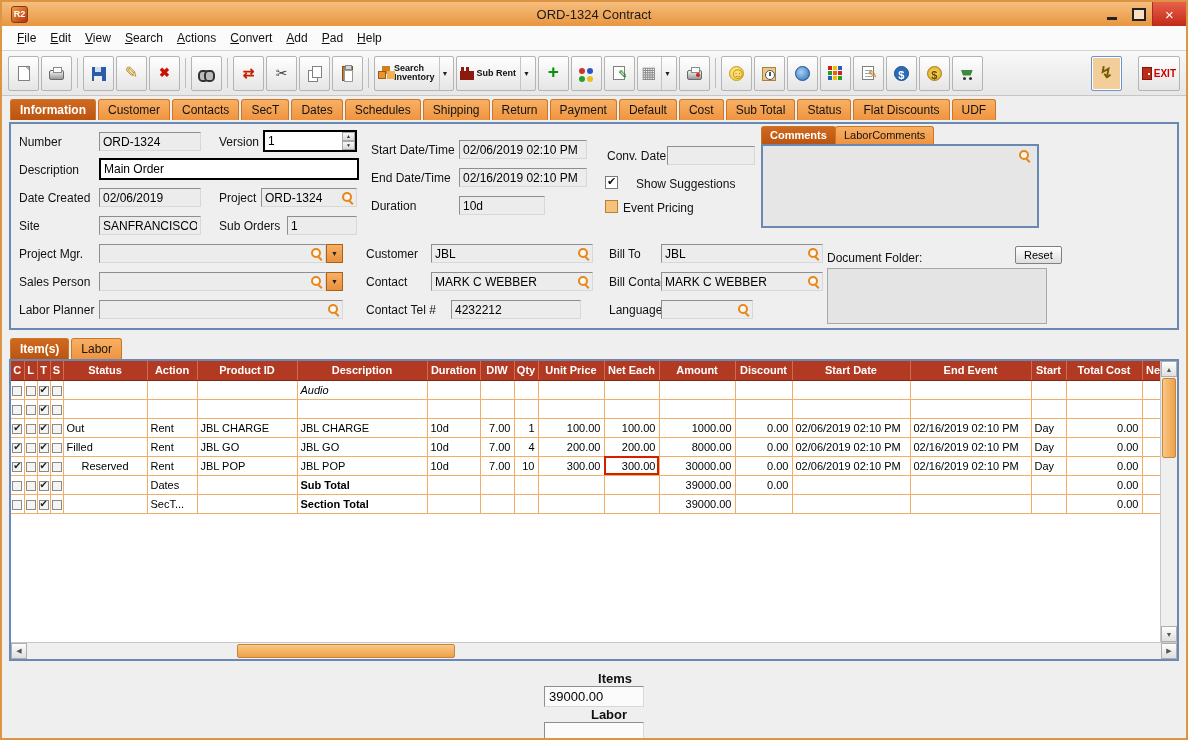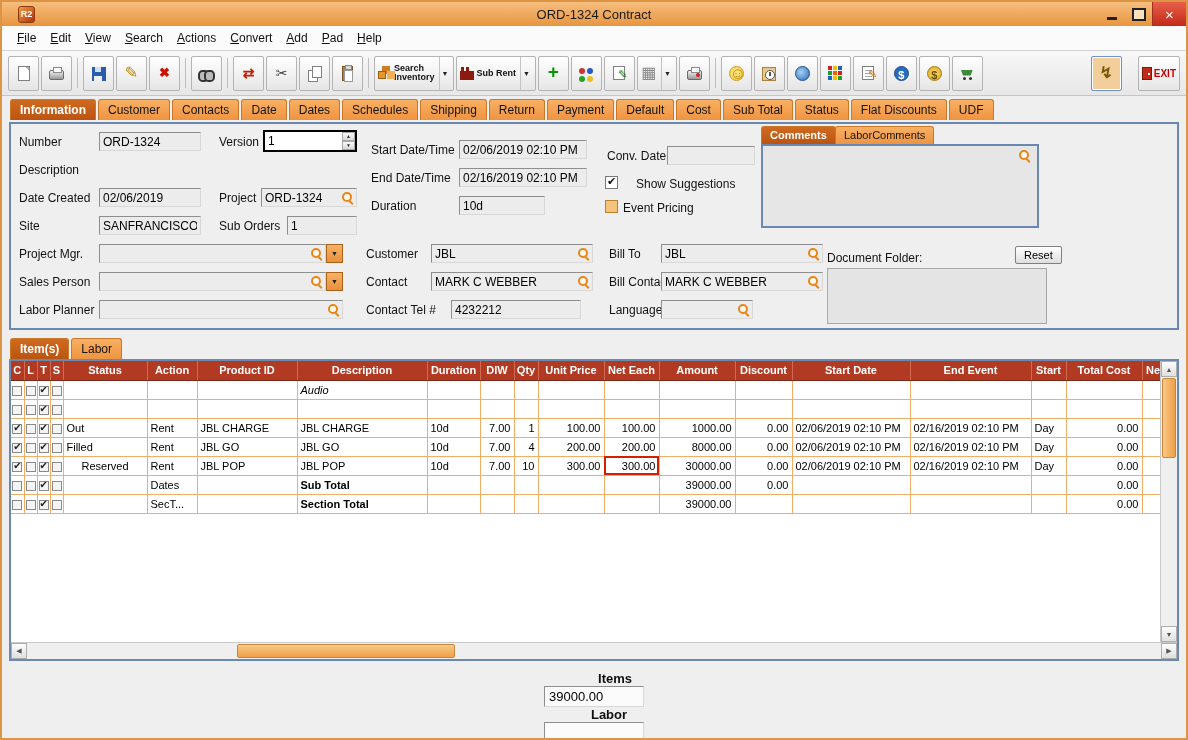--- a/index.html
+++ b/index.html
@@ -1,21 +1,21 @@
 <!DOCTYPE html>
 <html><head>
 <meta charset="utf-8">
 <style>
   * { margin:0; padding:0; box-sizing:border-box; }
   body { background:#C8C8C8; font-family:"Liberation Sans", sans-serif; }
   .window { width:1188px; height:740px; background:#EFEFEF; border:2px solid #DD9445; position:relative; overflow:hidden; }
 
   
   .titlebar { height:24px; background:linear-gradient(#F6BE7E,#E8953F); display:flex; align-items:center; position:relative; }
-  .app-icon { width:17px; height:17px; margin-left:16px; background:linear-gradient(135deg,#F0A040,#B52F10); border-radius:3px; color:#fff; font-size:9px; font-weight:bold; display:flex; align-items:center; justify-content:center; z-index:2; border:1px solid #8A3A10; }
+  .app-icon { width:17px; height:17px; margin-left:9px; background:linear-gradient(135deg,#F0A040,#B52F10); border-radius:3px; color:#fff; font-size:9px; font-weight:bold; display:flex; align-items:center; justify-content:center; z-index:2; border:1px solid #8A3A10; }
   .tb-title { position:absolute; left:0; right:0; text-align:center; font-size:13px; color:#1A1A1A; }
   .win-controls { margin-left:auto; display:flex; z-index:2; height:100%; align-items:stretch; }
   .win-btn { width:27px; display:flex; align-items:center; justify-content:center; color:#222; }
   .win-min::before { content:""; width:10px; height:3px; background:#222; margin-top:8px; }
   .win-max::before { content:""; width:10px; height:9px; border:2px solid #222; background:#F8E0C0; }
   .win-close { width:34px; background:linear-gradient(#E8604A,#C22A18); color:#fff; font-size:15px; border-left:1px solid #A03020; }
 
   
   .menubar { height:25px; background:#FBFBFB; border-bottom:1px solid #D4D4D4; display:flex; align-items:center; padding-left:8px; font-size:12px; color:#111; }
   .menu-item { padding:3px 7px; }
@@ -266,21 +266,21 @@
       <button class="tb-btn tb-exit">
         <span class="ic ic-exit"></span>
         <span class="tb-label">EXIT</span>
       </button>
     </div>
 
   <div class="tabstrip">
       <div class="tab active">Information</div>
       <div class="tab">Customer</div>
       <div class="tab">Contacts</div>
-      <div class="tab">Date</div>
+      <div class="tab">SecT</div>
       <div class="tab">Dates</div>
       <div class="tab">Schedules</div>
       <div class="tab">Shipping</div>
       <div class="tab">Return</div>
       <div class="tab">Payment</div>
       <div class="tab">Default</div>
       <div class="tab">Cost</div>
       <div class="tab">Sub Total</div>
       <div class="tab">Status</div>
       <div class="tab">Flat Discounts</div>
@@ -294,20 +294,21 @@
     <span class="flabel" style="left:208px;top:11px">Version</span>
     <div class="fwrap fld-focus" style="left:252px;top:6px;width:94px;height:22px">
       <input value="1" style="">
       <span class="spinner">
           <i>▲</i>
           <i>▼</i>
         </span>
     </div>
 
     <span class="flabel" style="left:8px;top:39px">Description</span>
+    <input class="fld fld-focus" style="left: 88px; top: 34px; width: 260px; height: 22px;" value="Main Order">
 
     <span class="flabel" style="left:8px;top:67px">Date Created</span>
     <input class="fld" style="left: 88px; top: 64px; width: 102px;" value="02/06/2019">
     <span class="flabel" style="left:208px;top:67px">Project</span>
     <div class="fwrap" style="left:250px;top:64px;width:96px">
       <input value="ORD-1324" style="">
       <span class="mag"></span>
     </div>
 
     <span class="flabel" style="left:8px;top:95px">Site</span>

